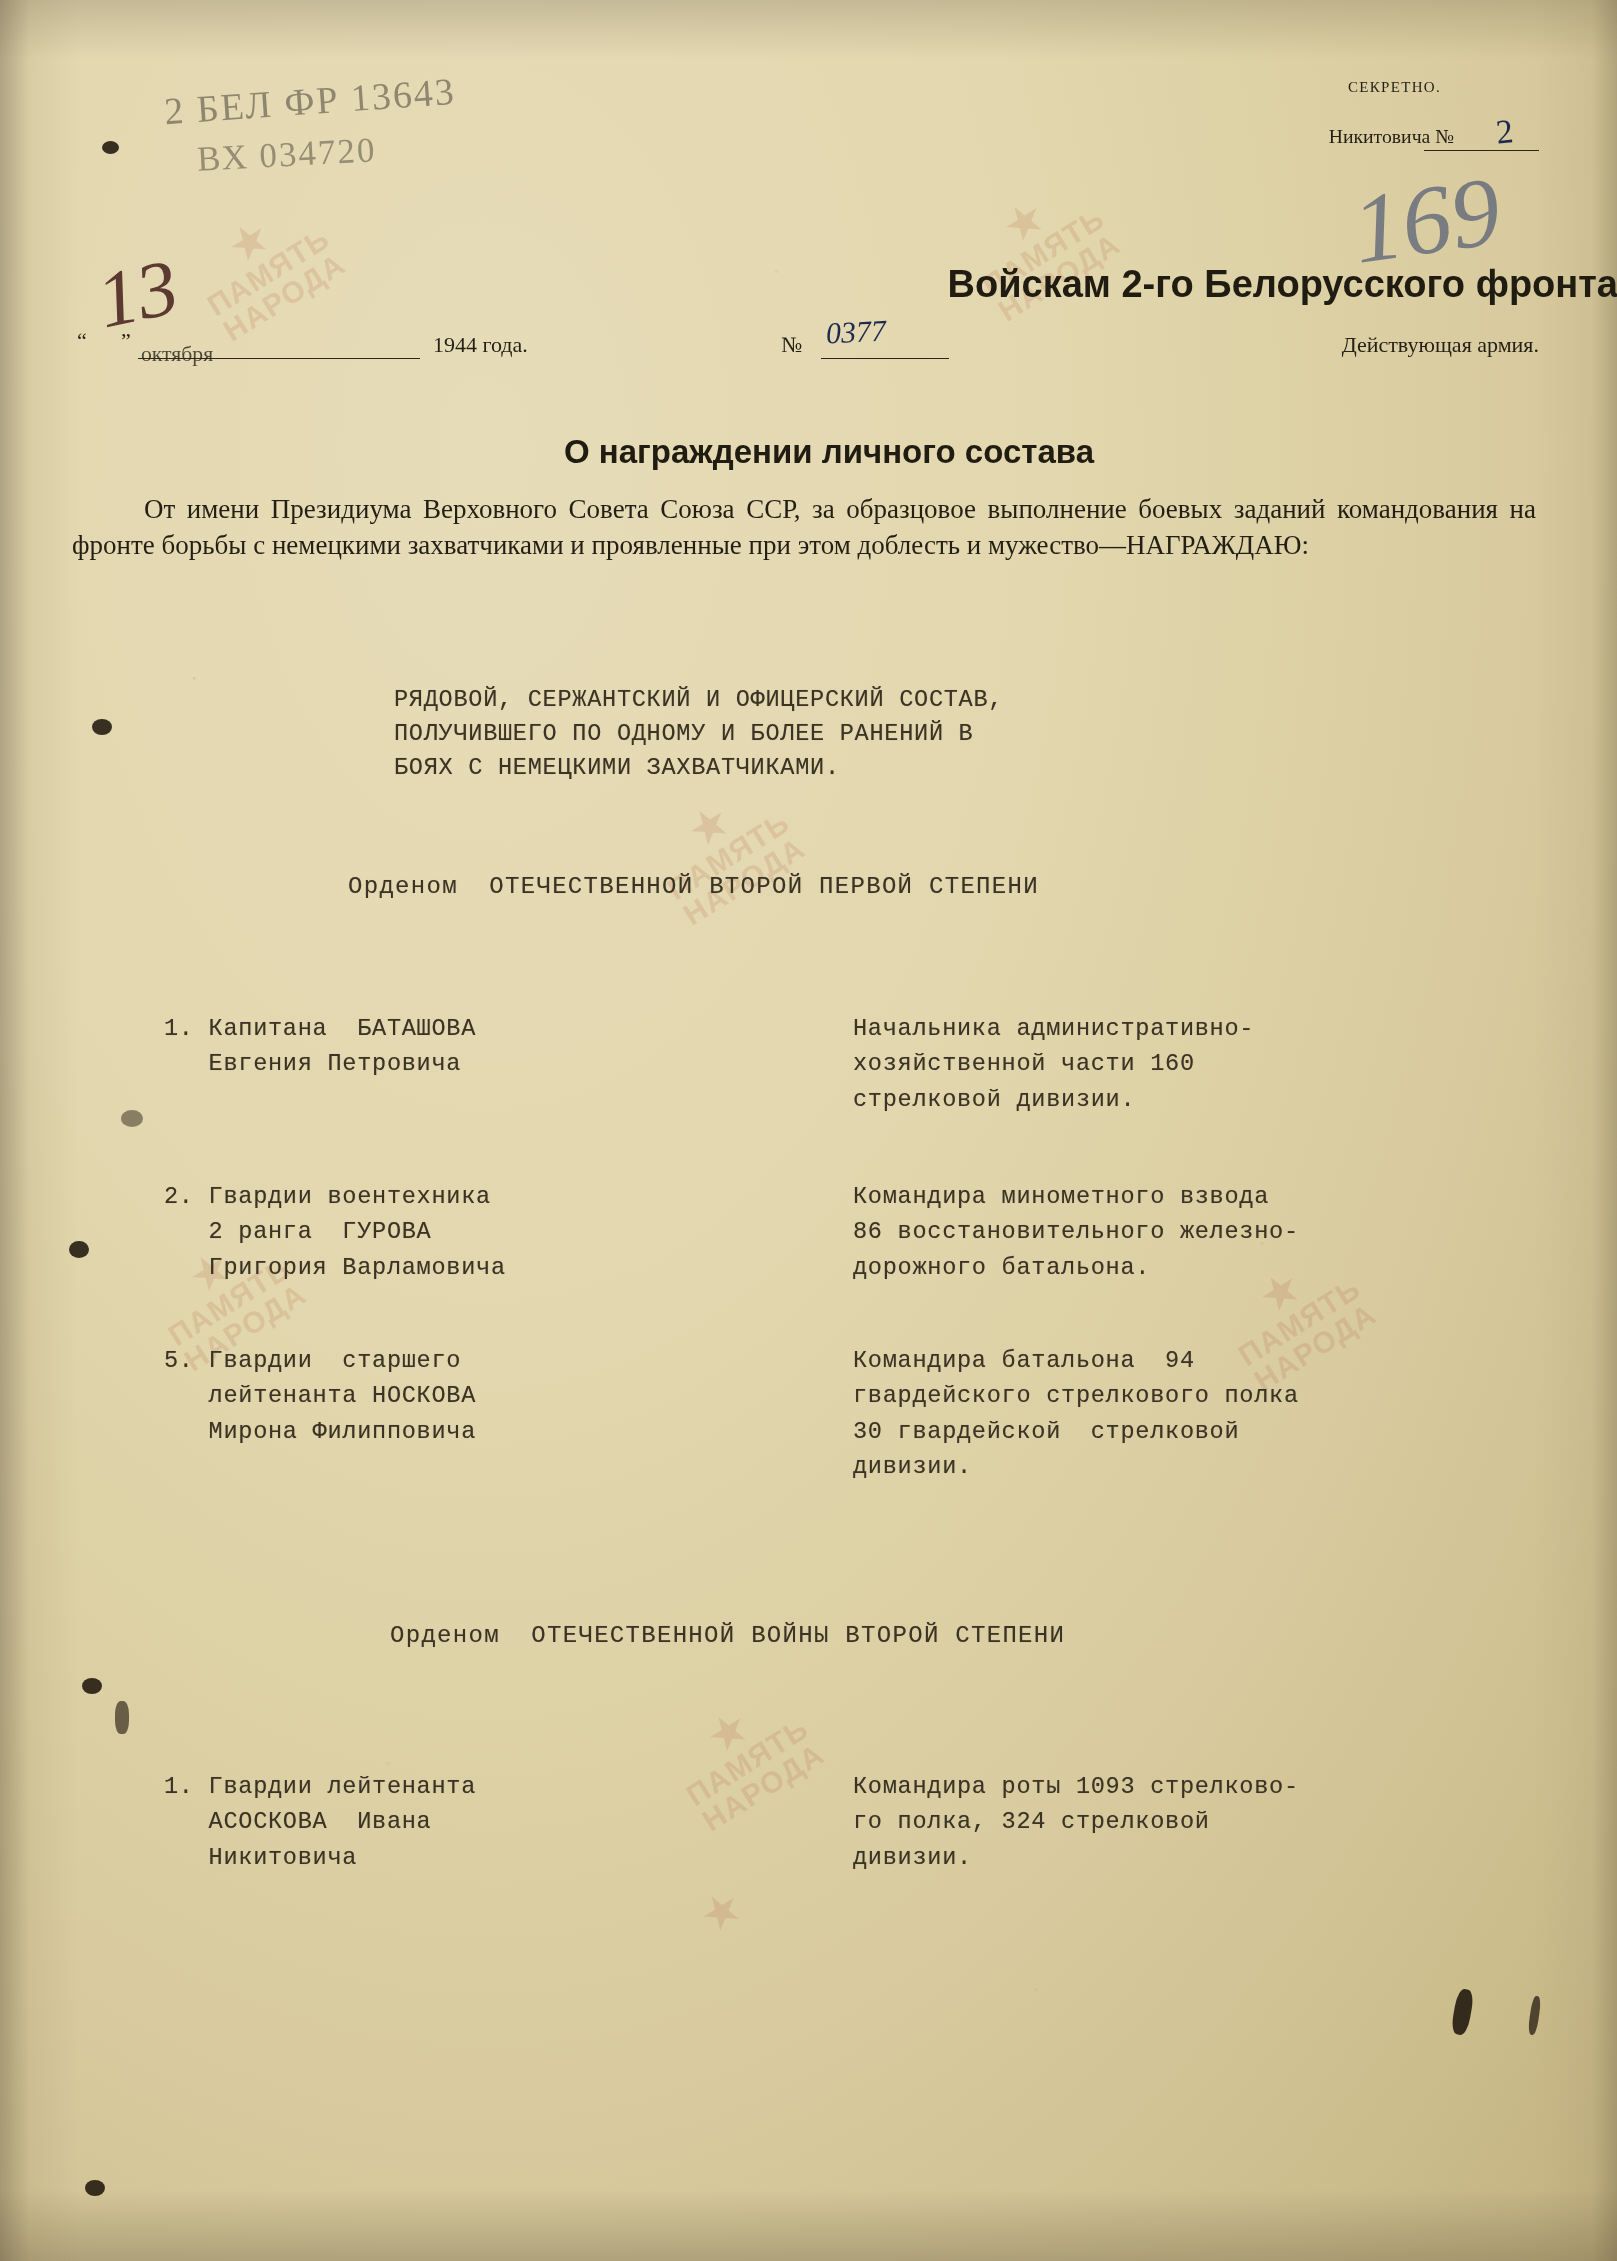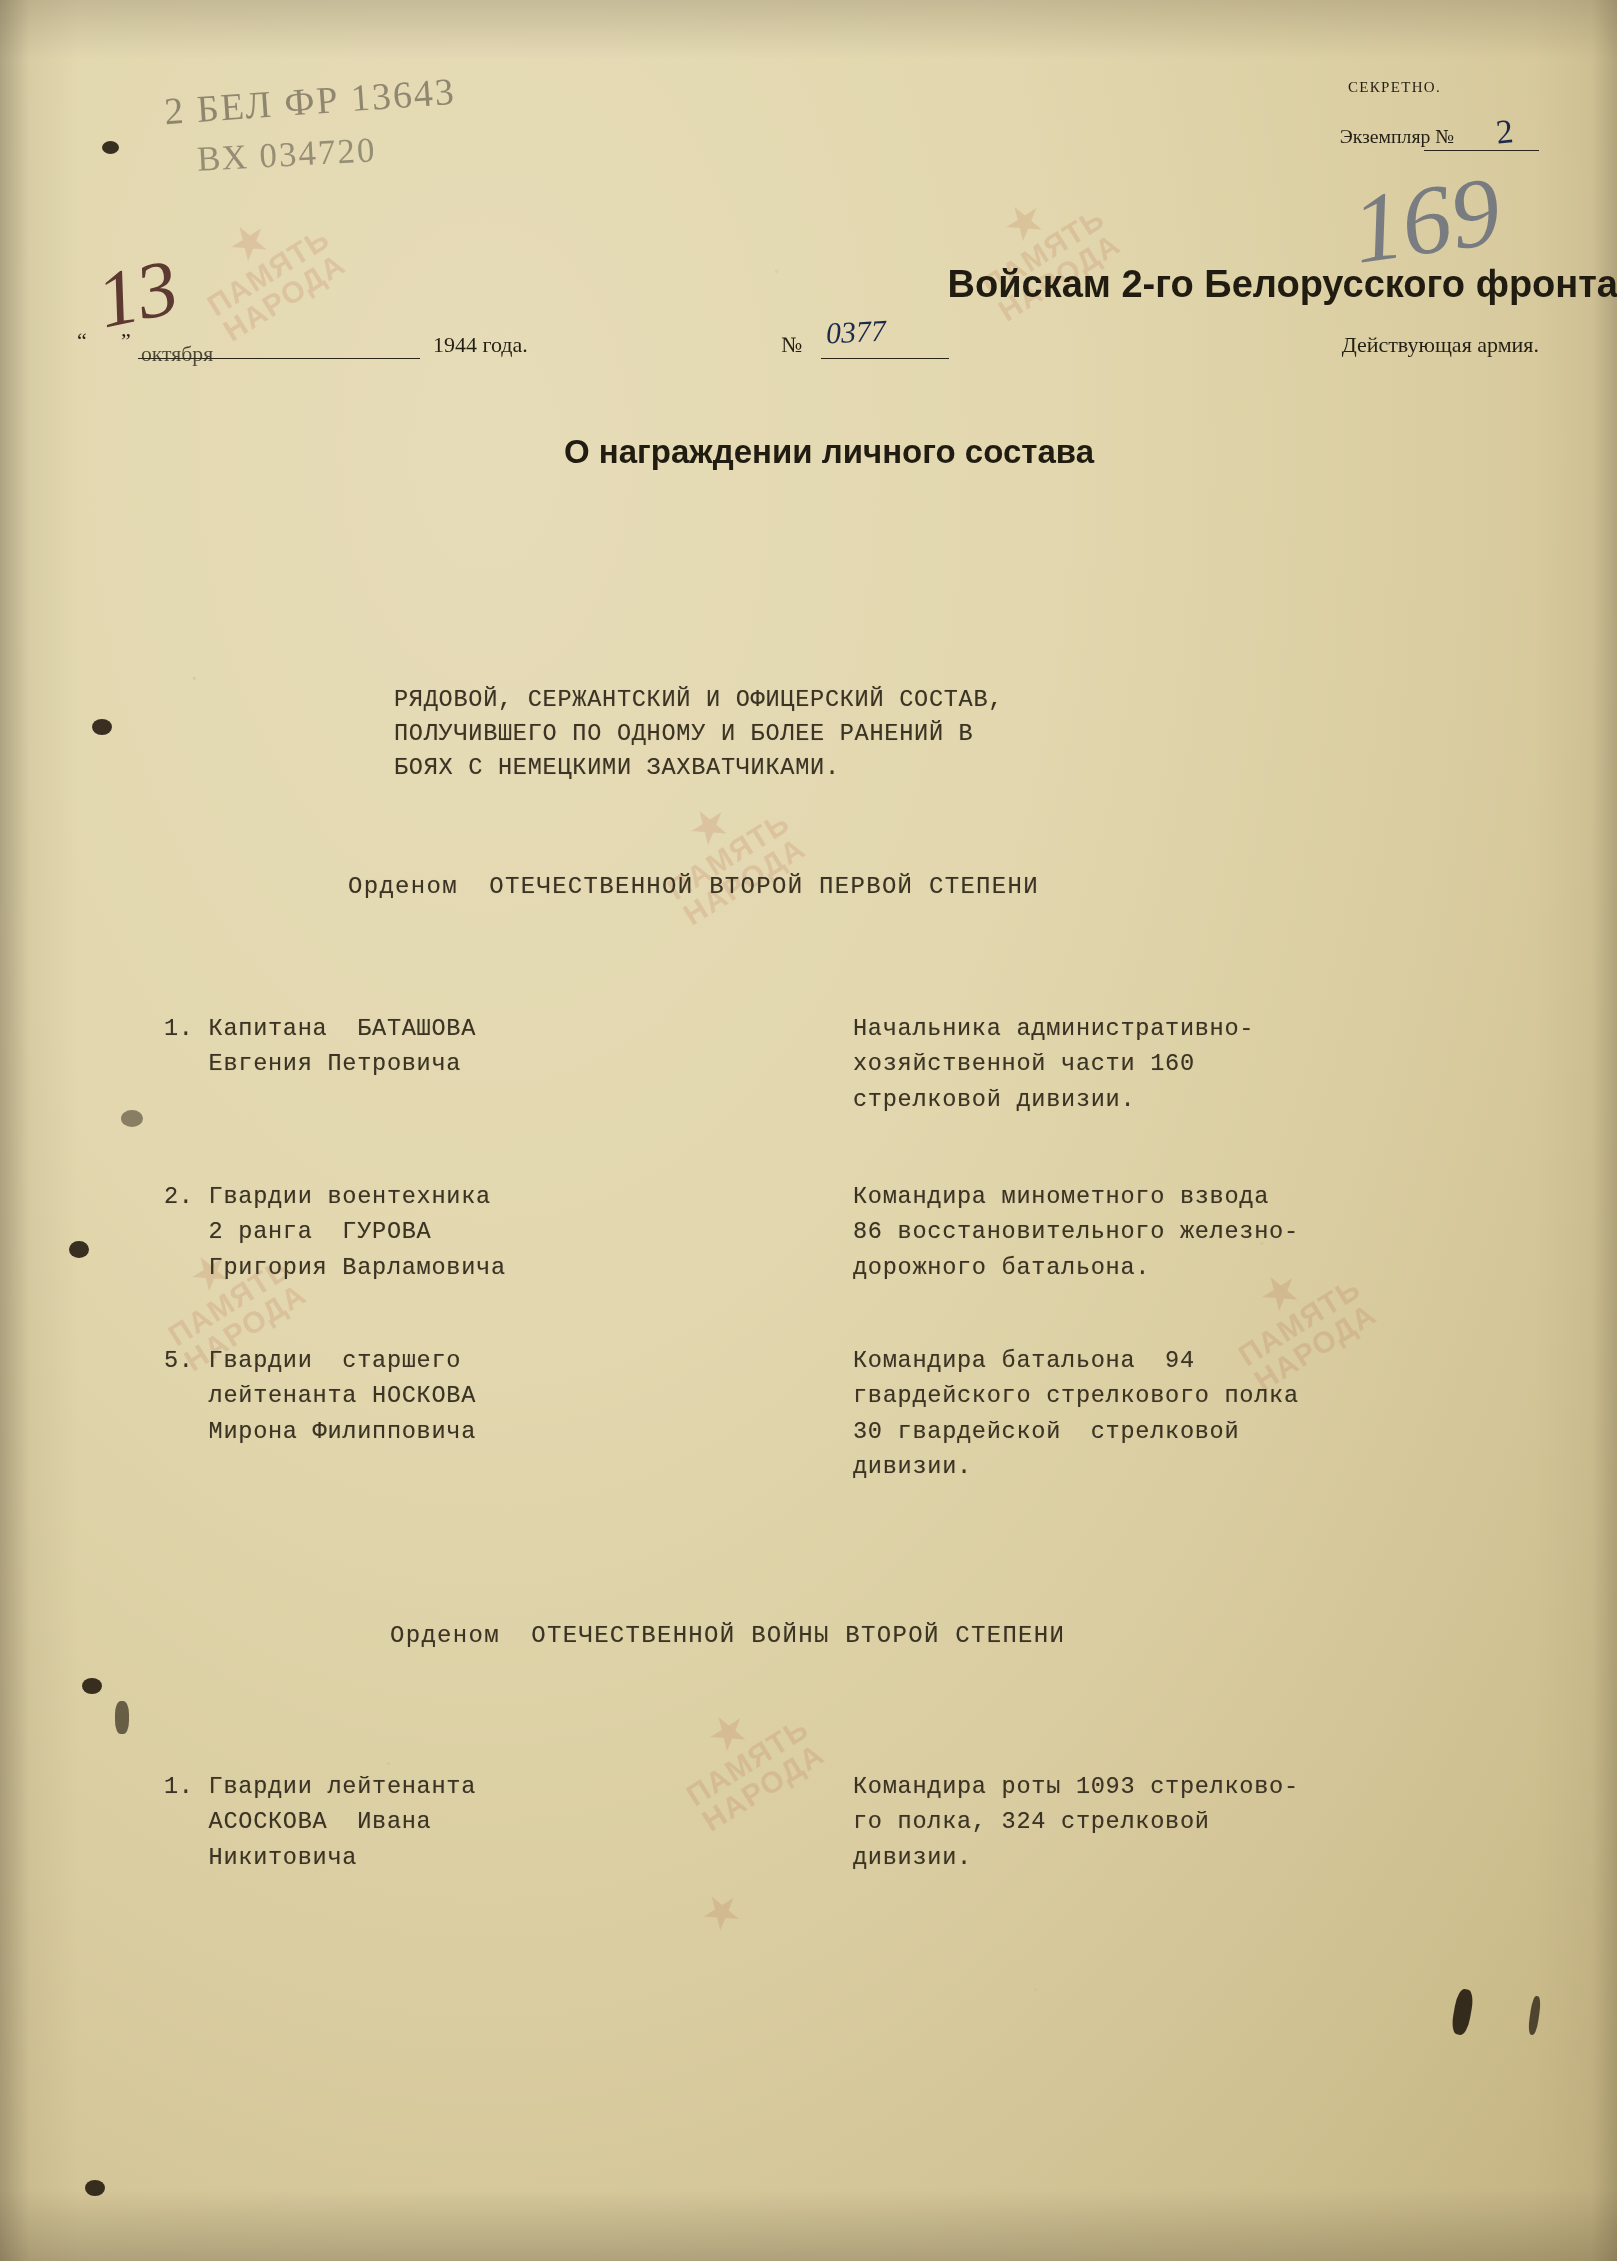--- a/index.html
+++ b/index.html
@@ -192,21 +192,21 @@
   <div class="wm" style="left:676px; top:1707px;">
     <span class="star">★</span>
     <span>ПАМЯТЬ</span><br>
     <span>НАРОДА</span>
   </div>
   <div class="wm" style="left:703px; top:1891px;">
     <span class="star">★</span>
   </div>
 
   <div class="t print" id="secret-label">СЕКРЕТНО.</div>
-  <div class="t print" id="copy-label">Экземпляр №</div>
+  <div class="t print" id="copy-label">Никитовича №</div>
   <div id="copy-rule"></div>
   <div class="t" id="copy-number">2</div>
 
   <div class="t" id="archive-stamp">2 БЕЛ ФР 13643</div>
   <div class="t" id="archive-stamp2">ВХ 034720</div>
   <div class="t" id="hand-scribble">169</div>
 
   <div class="t" id="title-front">Войскам 2-го Белорусского фронта</div>
 
   <div class="t print" id="hand-quote-open">“</div>
@@ -214,20 +214,21 @@
   <div class="t print" id="hand-quote-close">”</div>
   <div class="t print faded" id="date-month">октября</div>
   <div id="date-rule"></div>
   <div class="t print" id="date-year">1944 года.</div>
   <div class="t print" id="no-label">№</div>
   <div class="t" id="no-value">0377</div>
   <div id="no-rule"></div>
   <div class="t print" id="army-label">Действующая армия.</div>
 
   <div class="t" id="subject">О награждении личного состава</div>
+  <div class="t" id="preamble"><span class="indent"></span><span>От имени Президиума Верховного Совета Союза ССР, за образцовое выполнение боевых заданий командования на фронте борьбы с немецкими захватчиками и проявленные при этом доблесть и мужество—НАГРАЖДАЮ:</span></div>
 
   <div class="t typed" id="section-heading">РЯДОВОЙ, СЕРЖАНТСКИЙ И ОФИЦЕРСКИЙ СОСТАВ,
 ПОЛУЧИВШЕГО ПО ОДНОМУ И БОЛЕЕ РАНЕНИЙ В
 БОЯХ С НЕМЕЦКИМИ ЗАХВАТЧИКАМИ.</div>
 
   <div class="t typed" id="award1">Орденом  ОТЕЧЕСТВЕННОЙ ВТОРОЙ ПЕРВОЙ СТЕПЕНИ</div>
 
   <div class="entry typed" style="left:164px; top:1011px;">
     <div class="num-col">1. Капитана  БАТАШОВА
    Евгения Петровича</div>

